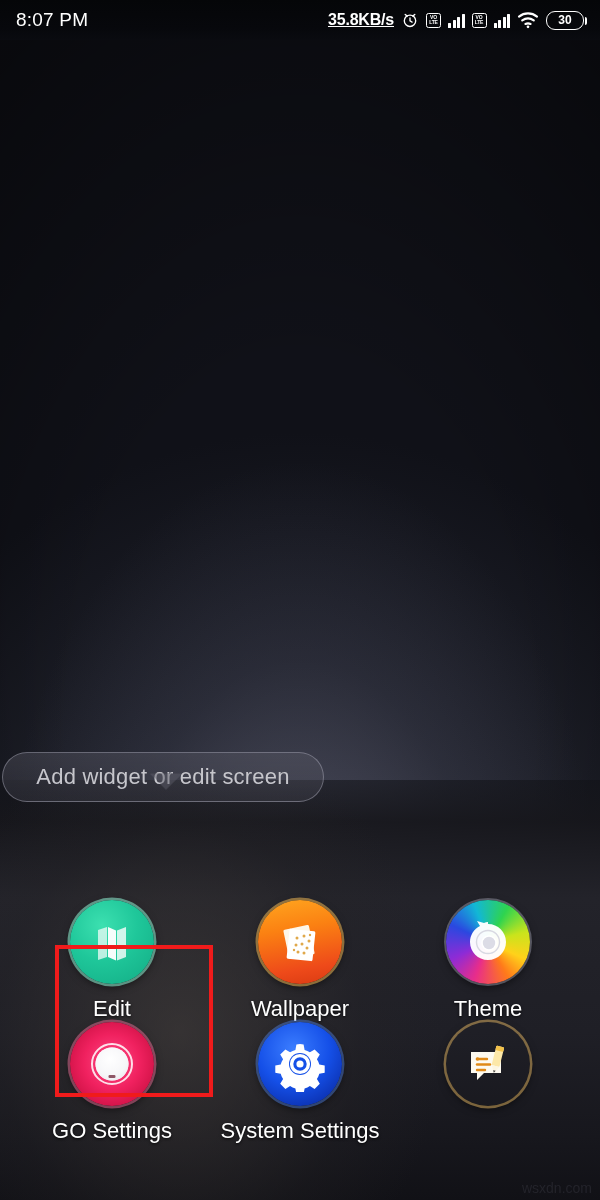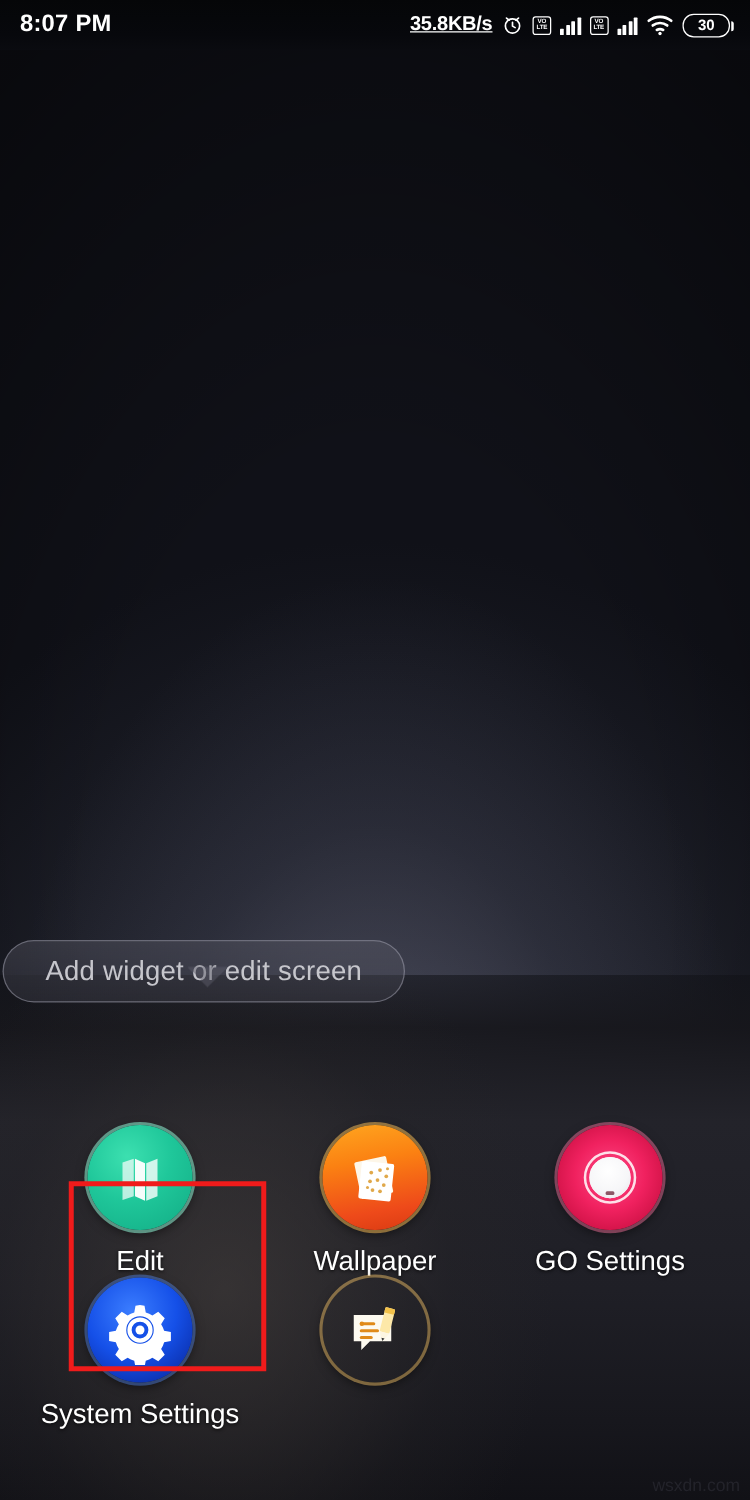--- a/index.html
+++ b/index.html
@@ -31,21 +31,21 @@
 
   
   .statusbar {
     position:absolute; top:0; left:0; width:600px; height:40px;
     background:linear-gradient(180deg,#050608 0%, #07080c 70%, #0a0b10 100%);
     display:flex; align-items:center;
     padding:0 16px;
     z-index:40;
   }
   .sb-time {
-    color:#ffffff; font-size:19px; font-weight:bold;
+    color:#ffffff; font-size:19px; font-weight:normal;
     letter-spacing:0.2px;
   }
   .sb-right {
     margin-left:auto;
     display:flex; align-items:center; gap:7px;
   }
   .sb-net { color:#ffffff; font-size:16px; font-weight:bold; letter-spacing:-0.2px;text-decoration:underline; }
   .sb-ico { display:flex; align-items:center; }
 
   .bars { display:flex; align-items:flex-end; gap:1.5px; height:15px; }
@@ -275,20 +275,33 @@
                 <circle cx="30" cy="37" r="1.5"></circle>
               <circle cx="36" cy="19" r="1.2"></circle>
                 <circle cx="20" cy="34" r="1.2"></circle>
             </g>
           </g>
         </svg>
       </div>
       <div class="lab">Wallpaper</div>
     </div>
 
+    <div class="cell">
+      <div class="ico-wrap ico-theme">
+        <svg width="56" height="56" viewBox="0 0 56 56">
+          <g fill="#ffffff">
+            <path d="M28 10 c10 0 18 8 18 18 c0 10 -8 18 -18 18 c-10 0 -18 -8 -18 -18 c0 -7 4 -13 10 -16 l-3 -5 l7 2 c1.3 -.6 2.6 -1 4 -1 Z" opacity="0.97"></path>
+          </g>
+          <circle cx="28" cy="28" r="11.5" fill="none" stroke="#d8d8e2" stroke-width="1.4"></circle>
+          <circle cx="29" cy="29" r="7" fill="#dcdce6"></circle>
+          <circle cx="29" cy="29" r="7" fill="none" stroke="#ffffff" stroke-width="1.6"></circle>
+        </svg>
+      </div>
+      <div class="lab">Theme</div>
+    </div>
 
     <div class="cell">
       <div class="ico-wrap ico-go">
         <svg width="60" height="60" viewBox="0 0 60 60">
           <circle cx="30" cy="30" r="20" fill="none" stroke="#ffffff" stroke-width="2" opacity="0.85"></circle>
           <circle cx="30" cy="30" r="16.5" fill="#fdfdfd"></circle>
           <circle cx="30" cy="30" r="16.5" fill="url(#goGrad)"></circle>
           <defs>
             <radialGradient id="goGrad" cx="45%" cy="35%" r="70%">
               <stop offset="0%" stop-color="#ffffff"></stop>

